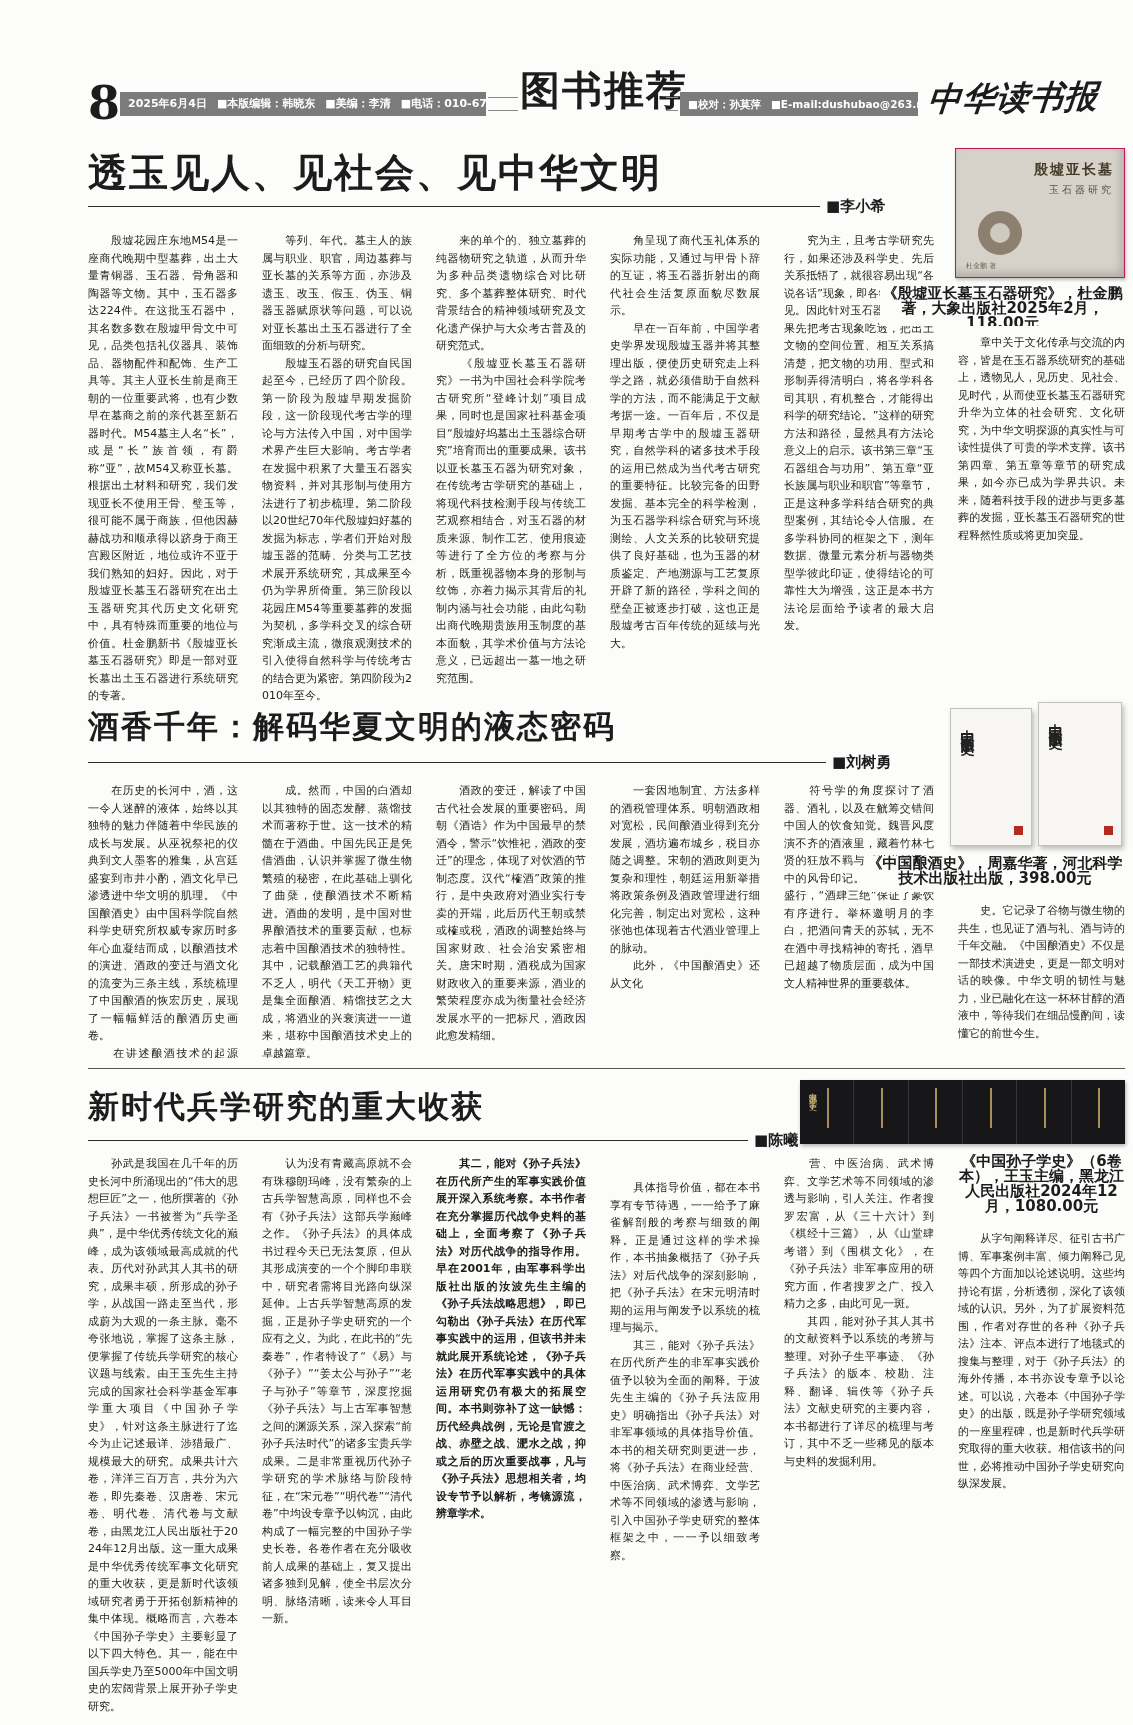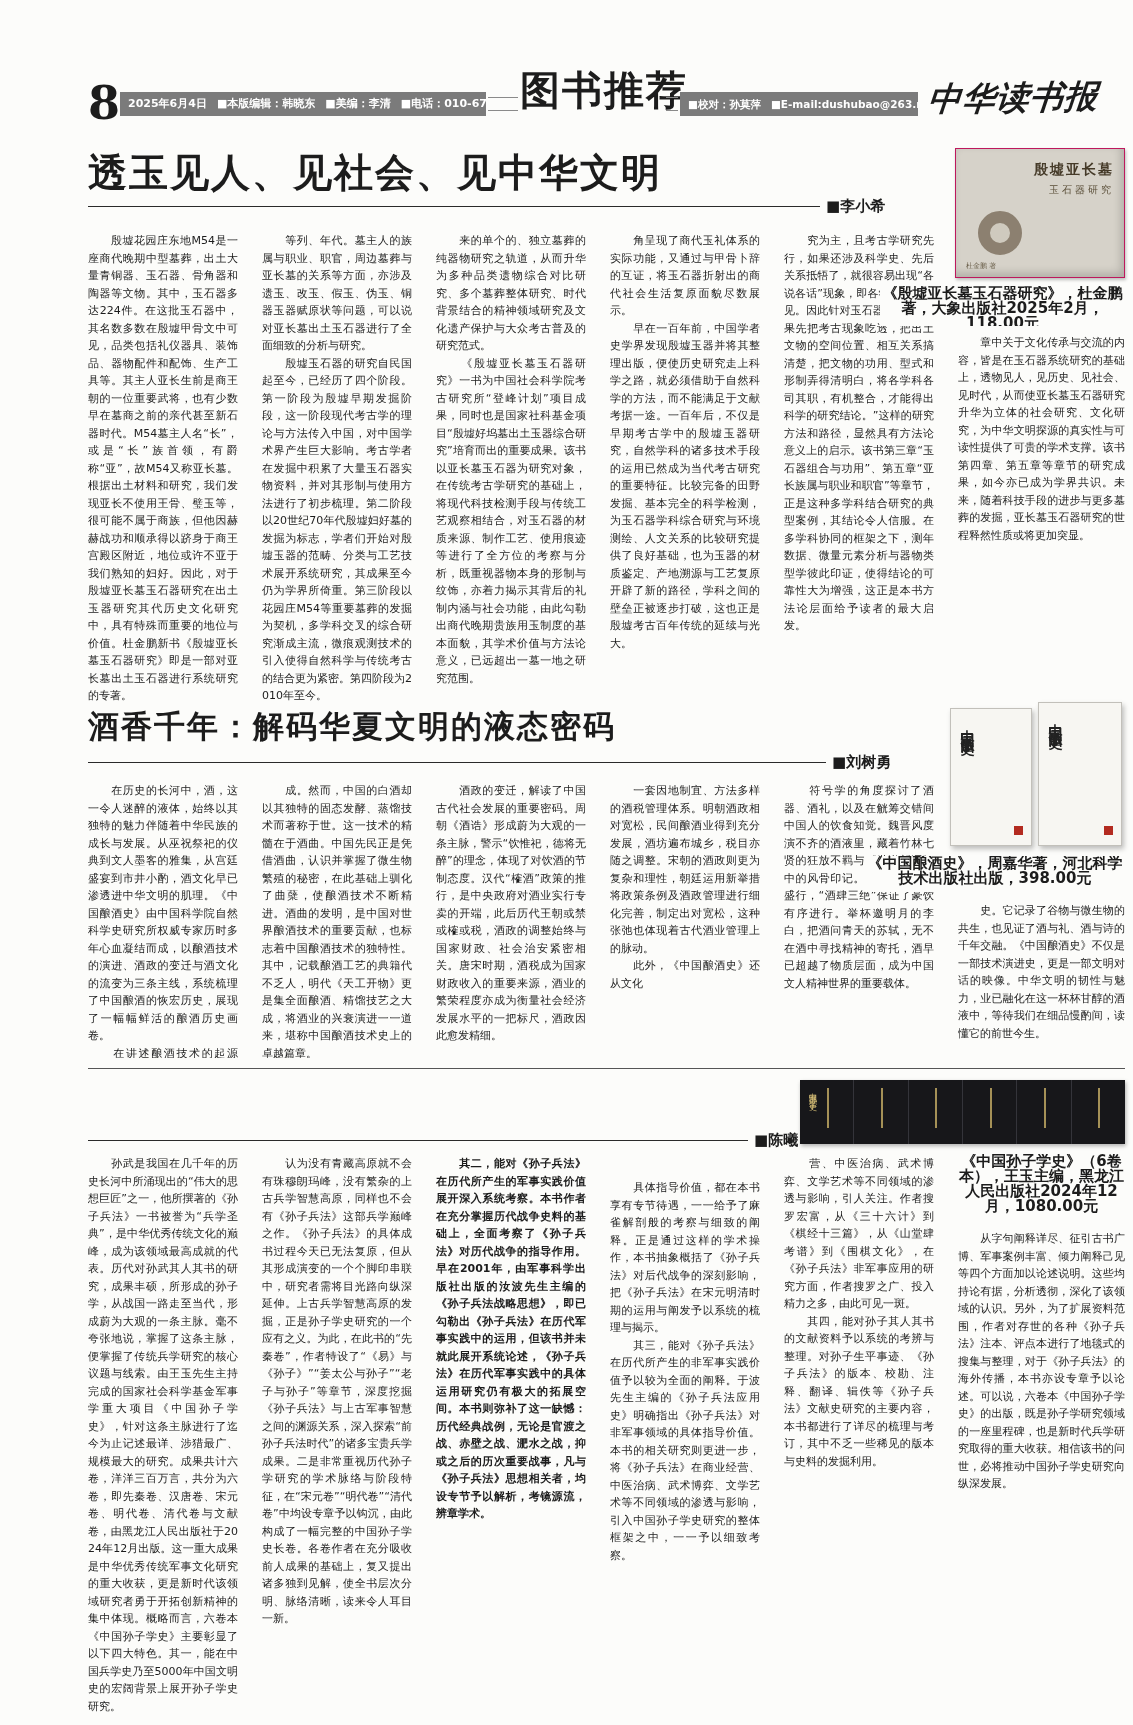--- a/index.html
+++ b/index.html
@@ -93,41 +93,42 @@
 
   <div class="abs atitle" style="left:88px;top:706px;font-size:31px;">酒香千年：解码华夏文明的液态密码</div>
 
   <div class="abs col" style="left:958px;top:334px;width:167px;height:372px;">　　章中关于文化传承与交流的内容，皆是在玉石器系统研究的基础上，透物见人，见历史、见社会、见时代，从而使亚长墓玉石器研究升华为立体的社会研究、文化研究，为中华文明探源的真实性与可读性提供了可贵的学术支撑。该书第四章、第五章等章节的研究成果，如今亦已成为学界共识。未来，随着科技手段的进步与更多墓葬的发掘，亚长墓玉石器研究的世程释然性质或将更加突显。</div>
   <div class="abs rule" style="left:88px;top:762px;width:738px;"></div>
   <div class="abs author" style="left:832px;top:753px;">■刘树勇</div>
 
   <div class="abs col" style="left:88px;top:782px;width:150px;height:276px;">　　在历史的长河中，酒，这一令人迷醉的液体，始终以其独特的魅力伴随着中华民族的成长与发展。从巫祝祭祀的仪典到文人墨客的雅集，从宫廷盛宴到市井小酌，酒文化早已渗透进中华文明的肌理。《中国酿酒史》由中国科学院自然科学史研究所权威专家历时多年心血凝结而成，以酿酒技术的演进、酒政的变迁与酒文化的流变为三条主线，系统梳理了中国酿酒的恢宏历史，展现了一幅幅鲜活的酿酒历史画卷。
 　　在讲述酿酒技术的起源时，作者将中国酒与世界上其他酒进行了对比。无论是西方的啤酒、葡萄酒，还是中国的黄酒、白酒，都是利用微生物发酵而</div>
   <div class="abs col" style="left:262px;top:782px;width:150px;height:276px;">　　成。然而，中国的白酒却以其独特的固态发酵、蒸馏技术而著称于世。这一技术的精髓在于酒曲。中国先民正是凭借酒曲，认识并掌握了微生物繁殖的秘密，在此基础上驯化了曲蘖，使酿酒技术不断精进。酒曲的发明，是中国对世界酿酒技术的重要贡献，也标志着中国酿酒技术的独特性。其中，记载酿酒工艺的典籍代不乏人，明代《天工开物》更是集全面酿酒、精馏技艺之大成，将酒业的兴衰演进一一道来，堪称中国酿酒技术史上的卓越篇章。</div>
-  <div class="abs col" style="left:436px;top:782px;width:150px;height:276px;">　　酒政的变迁，解读了中国古代社会发展的重要密码。周朝《酒诰》形成蔚为大观的一条主脉，警示“饮惟祀，德将无醉”的理念，体现了对饮酒的节制态度。汉代“榷酒”政策的推行，是中央政府对酒业实行专卖的开端，此后历代王朝或禁或榷或税，酒政的调整始终与国家财政、社会治安紧密相关。唐宋时期，酒税成为国家财政收入的重要来源，酒业的繁荣程度亦成为衡量社会经济发展水平的一把标尺，酒政因此愈发精细。</div>
+  <div class="abs col" style="left:436px;top:782px;width:150px;height:276px;">　　酒政的变迁，解读了中国古代社会发展的重要密码。周朝《酒诰》作为中国最早的禁酒令，警示“饮惟祀，酒政的变迁”的理念，体现了对饮酒的节制态度。汉代“榷酒”政策的推行，是中央政府对酒业实行专卖的开端，此后历代王朝或禁或榷或税，酒政的调整始终与国家财政、社会治安紧密相关。唐宋时期，酒税成为国家财政收入的重要来源，酒业的繁荣程度亦成为衡量社会经济发展水平的一把标尺，酒政因此愈发精细。</div>
   <div class="abs col" style="left:610px;top:782px;width:150px;height:276px;">　　一套因地制宜、方法多样的酒税管理体系。明朝酒政相对宽松，民间酿酒业得到充分发展，酒坊遍布城乡，税目亦随之调整。宋朝的酒政则更为复杂和理性，朝廷运用新举措将政策条例及酒政管理进行细化完善，制定出对宽松，这种张弛也体现着古代酒业管理上的脉动。
 　　此外，《中国酿酒史》还从文化</div>
   <div class="abs col" style="left:784px;top:782px;width:150px;height:276px;">　　符号学的角度探讨了酒器、酒礼，以及在觥筹交错间中国人的饮食知觉。魏晋风度演不齐的酒液里，藏着竹林七贤的狂放不羁与《世说新语》中的风骨印记。唐朝家宴之风盛行，“酒肆三绝”保证了豪饮有序进行。举杯邀明月的李白，把酒问青天的苏轼，无不在酒中寻找精神的寄托，酒早已超越了物质层面，成为中国文人精神世界的重要载体。</div>
 
   <div class="abs cover2" style="left:950px;top:700px;width:175px;height:148px;">
     <div class="bookA" style="left:0px;top:8px;width:82px;height:138px;">
       <div class="vtitle">中国酿酒史</div>
       <div class="seal" style="right:8px;bottom:10px;"></div>
     </div>
     <div class="bookB" style="left:88px;top:2px;width:84px;height:144px;">
       <div class="vtitle">中国酿酒史</div>
       <div class="seal" style="right:8px;bottom:10px;"></div>
     </div>
   </div>
   <div class="abs caption" style="left:865px;top:856px;width:260px;height:36px;">《中国酿酒史》，周嘉华著，河北科学技术出版社出版，398.00元</div>
 
   <div class="abs col" style="left:958px;top:902px;width:167px;height:156px;">　　史。它记录了谷物与微生物的共生，也见证了酒与礼、酒与诗的千年交融。《中国酿酒史》不仅是一部技术演进史，更是一部文明对话的映像。中华文明的韧性与魅力，业已融化在这一杯杯甘醇的酒液中，等待我们在细品慢酌间，读懂它的前世今生。</div>
 
   <div class="abs sep" style="left:88px;top:1068px;width:1037px;"></div>
 
+  <div class="abs atitle" style="left:88px;top:1086px;font-size:31px;">新时代兵学研究的重大收获</div>
   <div class="abs rule" style="left:88px;top:1140px;width:660px;"></div>
   <div class="abs author" style="left:754px;top:1131px;">■陈曦</div>
 
   <div class="abs cover3" style="left:800px;top:1080px;width:325px;height:64px;">
     <div class="gold">中国孙子学史</div>
     <div class="spine">
         <i></i>
       </div>
     <div class="spine">
         <i></i>

